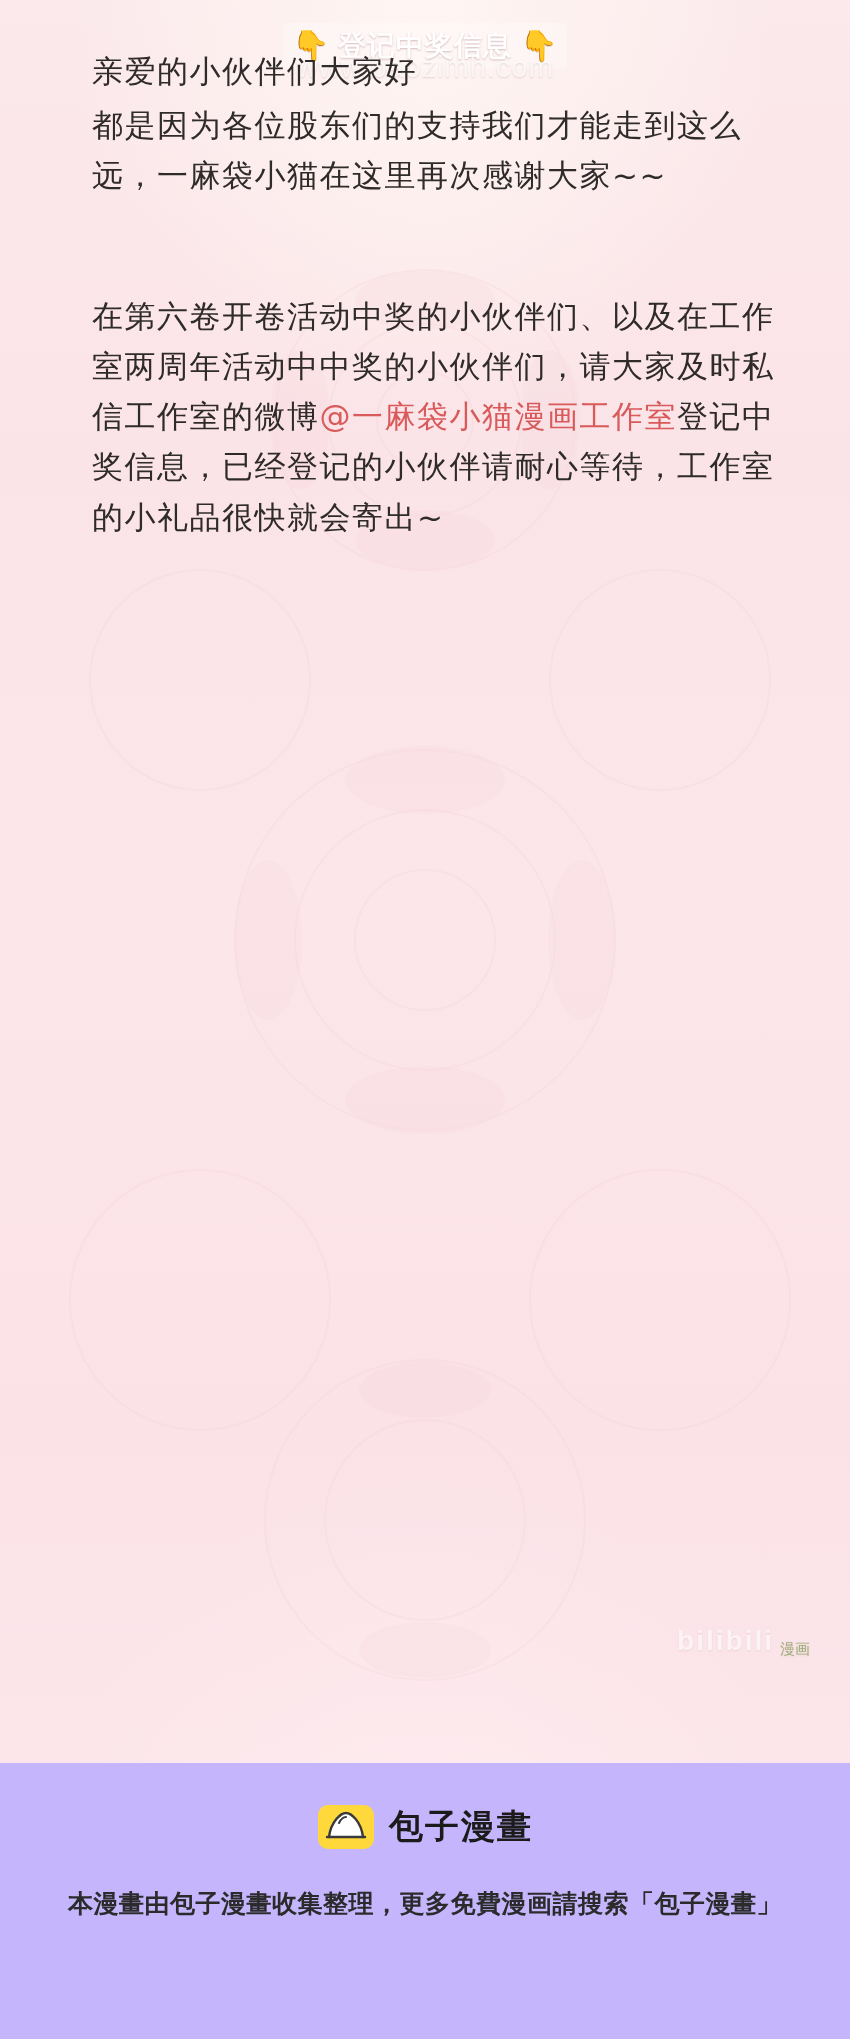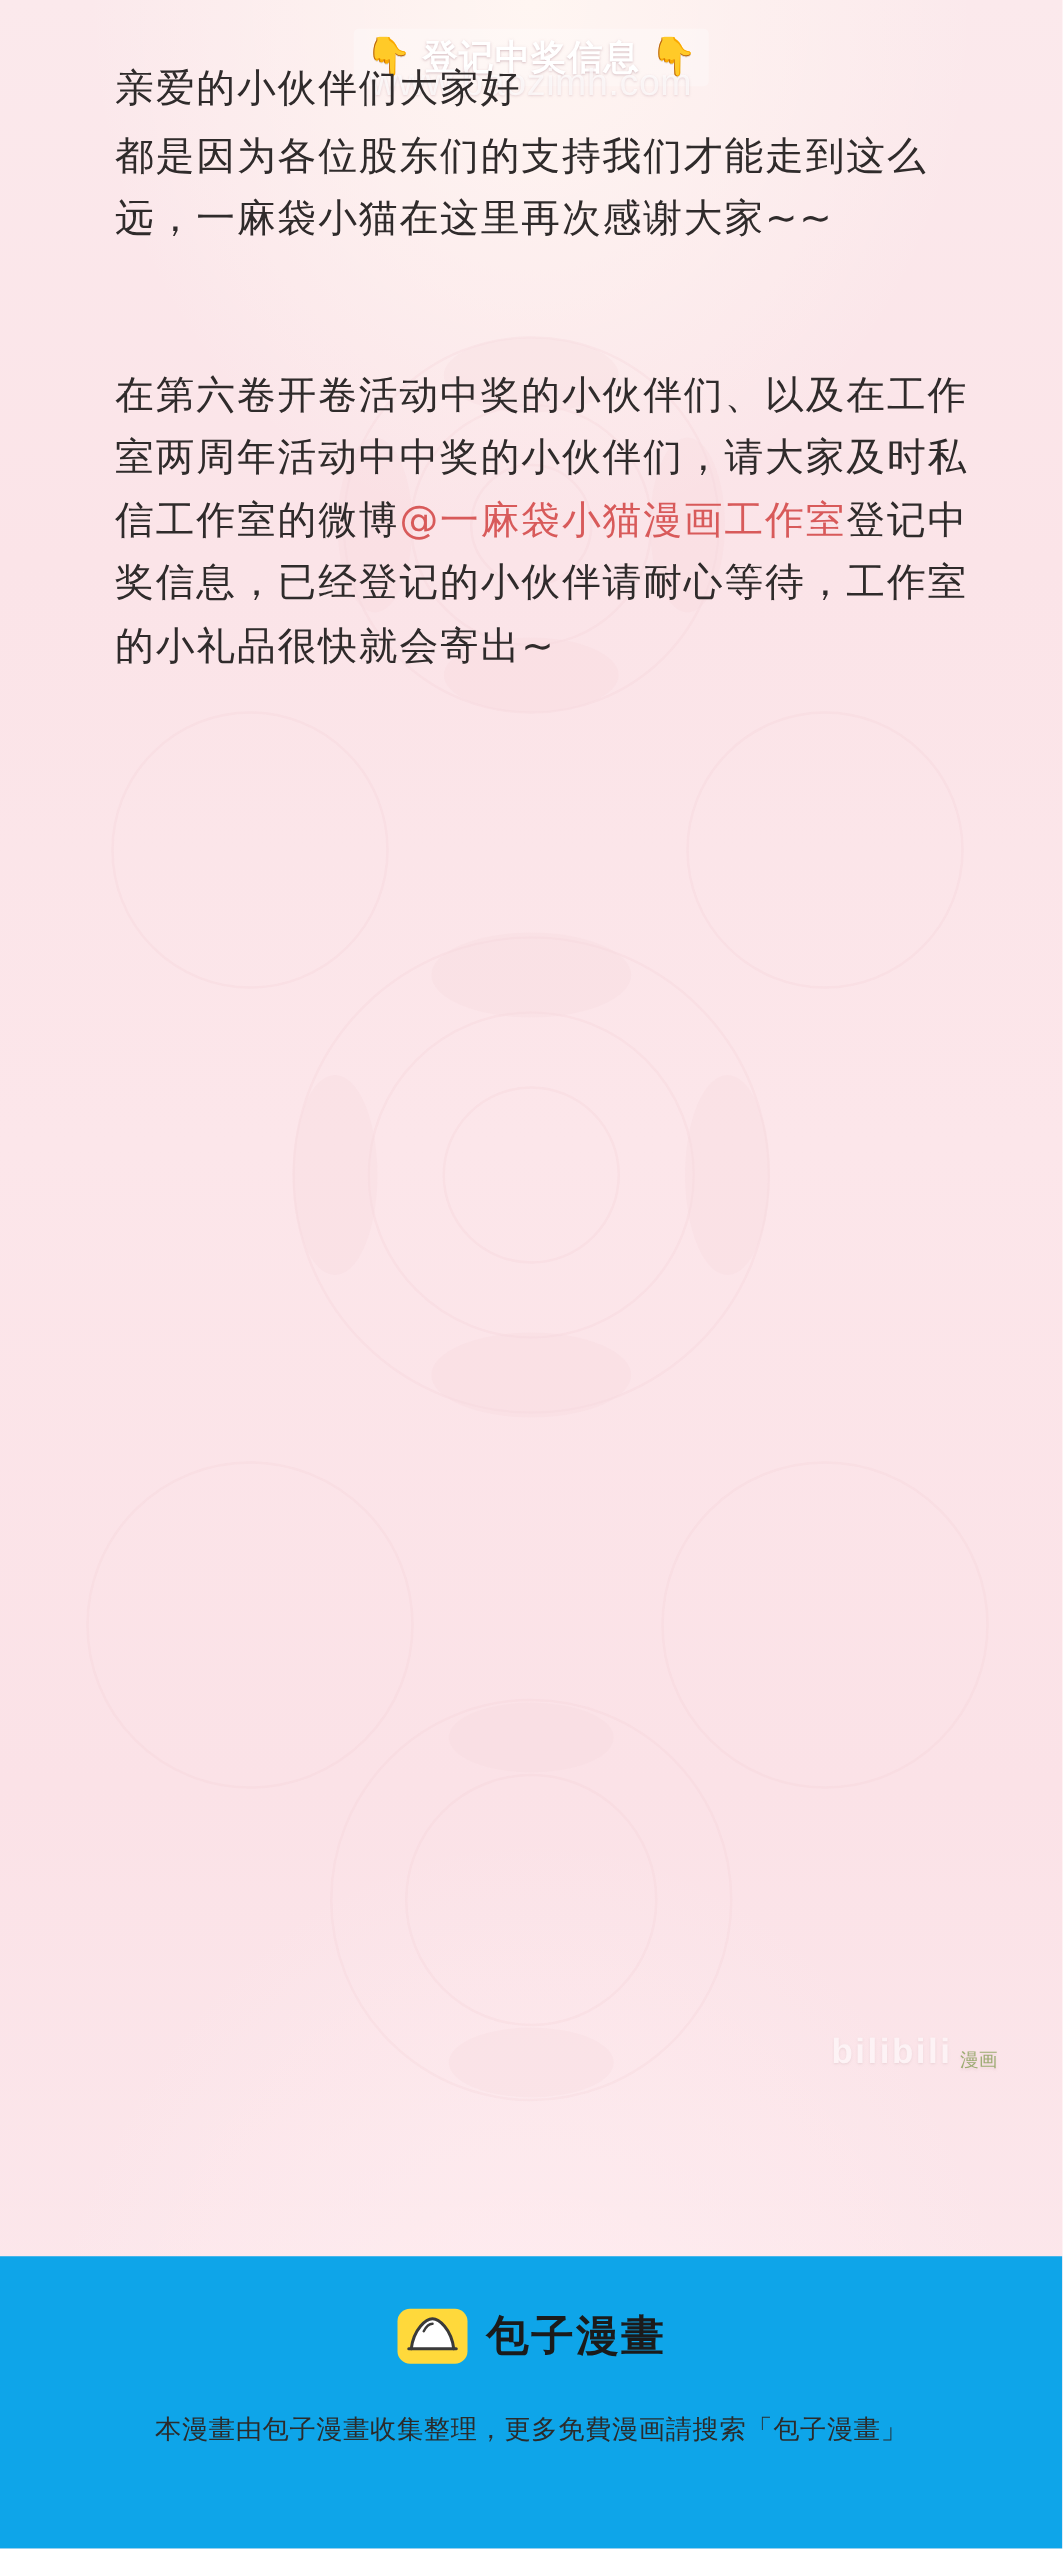--- a/index.html
+++ b/index.html
@@ -112,21 +112,21 @@
   .hl-red {
     color: #d34b4b;
   }
   .weibo-handle {
     color: #d85a5a;
   }
 
   
   .bili-wm {
     position: absolute;
-    right: 52px;
+    right: 40px;
     top: 1625px;
     display: flex;
     align-items: flex-end;
     gap: 6px;
     opacity: 0.55;
     pointer-events: none;
   }
   .bili-wm .bili-text {
     font-size: 28px;
     font-weight: bold;
@@ -140,22 +140,22 @@
     line-height: 1.1;
     text-shadow: 0 1px 2px rgba(190,160,165,0.5);
   }
 
   
   .footer {
     position: absolute;
     left: 0;
     bottom: 0;
     width: 850px;
-    height: 234px;
-    background: #0ea5e9;
+    height: 276px;
+    background: #c4b5fd;
     display: flex;
     flex-direction: column;
     align-items: center;
     justify-content: flex-start;
     padding-top: 38px;
     box-sizing: border-box;
   }
   .brand-row {
     display: flex;
     align-items: center;
@@ -168,25 +168,26 @@
   }
   .brand-name {
     font-size: 34px;
     font-weight: bold;
     color: #1b1b1b;
     letter-spacing: 2px;
     font-family: "DejaVu Sans", sans-serif;
   }
   .footer-note {
     margin-top: 34px;
-    font-size: 21px;
+    font-size: 25px;
     color: #2b2b2b;
     font-family: "DejaVu Sans", sans-serif;
     letter-spacing: 0.5px;
     white-space: nowrap;
+    font-weight: bold;
   }
 </style>
 </head>
 <body>
 
 <div class="page">
   <div class="bg-wash"></div>
 
   <div class="bg-floral">
     <svg viewBox="0 0 850 1620" preserveAspectRatio="none" aria-hidden="true">

